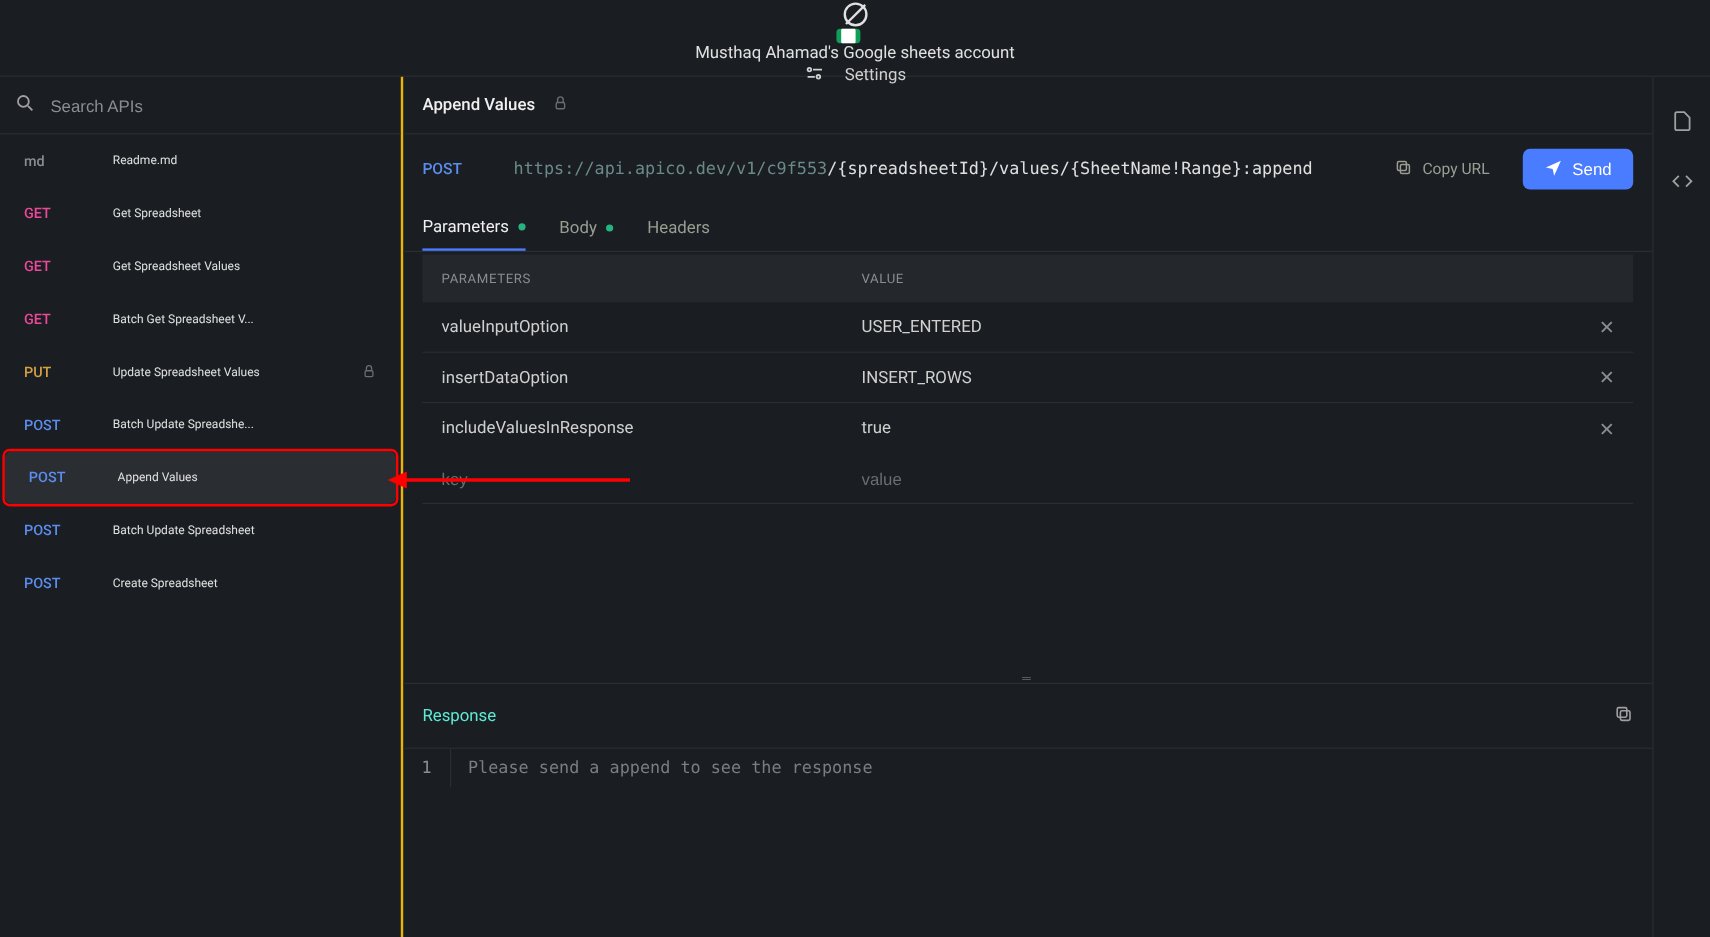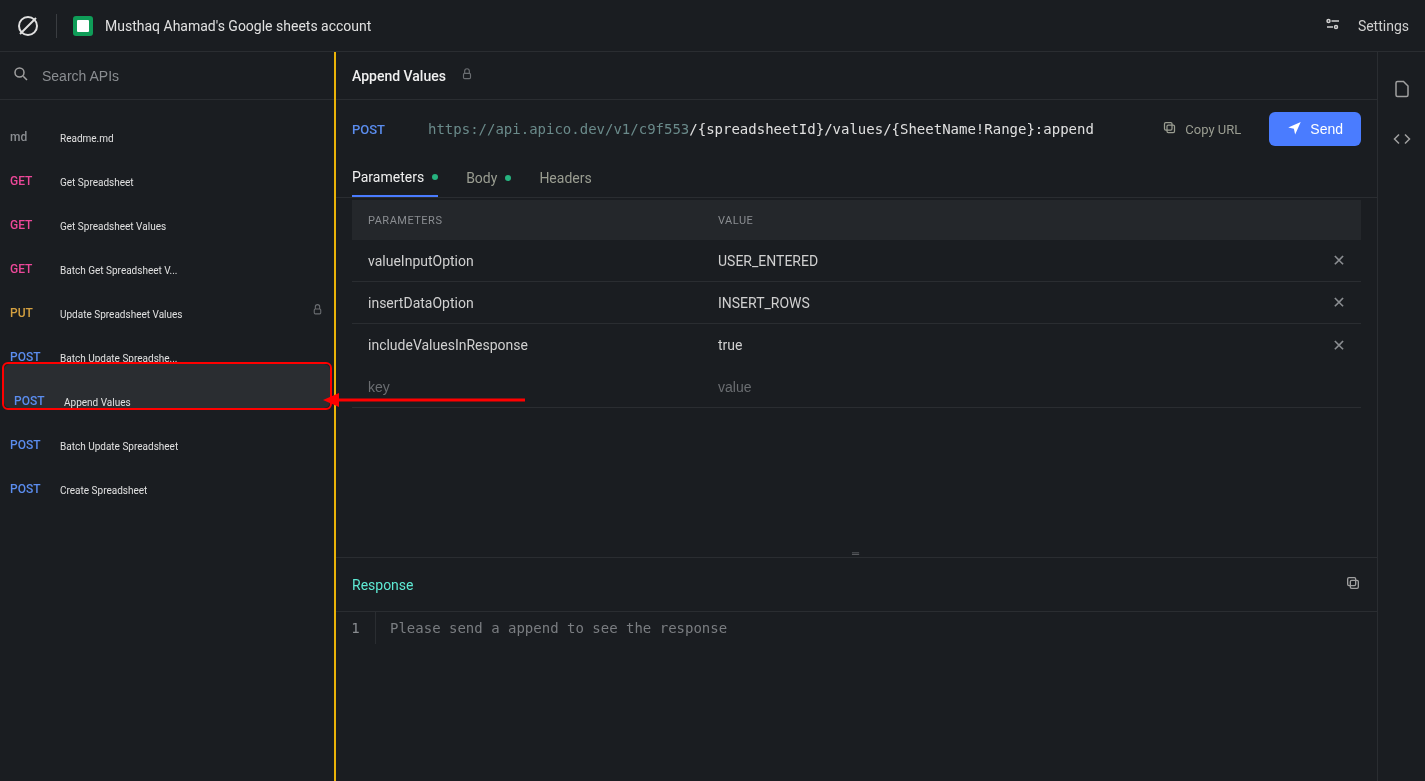--- a/index.html
+++ b/index.html
@@ -1,30 +1,30 @@
 <!DOCTYPE html>
 <html><head>
 <meta charset="utf-8">
 <style>
 * { box-sizing: border-box; margin: 0; padding: 0; }
 body { font-family: -apple-system, BlinkMacSystemFont, "Segoe UI", Roboto, sans-serif; background: #1a1d21; color: #e0e0e0; width: 1425px; height: 781px; overflow: hidden; }
-.header { height: 52px; display: flex; align-items: center; padding: 0 16px; border-bottom: 1px solid #2a2d31; }
+.header { height: 64px; display: flex; align-items: center; padding: 0 16px; border-bottom: 1px solid #2a2d31; flex-direction: column; }
 .logo { width: 24px; height: 24px; }
 .vdiv { width: 1px; height: 24px; background: #3a3d41; margin: 0 16px; }
 .sheets-icon { width: 20px; height: 20px; background: #0f9d58; border-radius: 3px; display: flex; align-items: center; justify-content: center; margin-right: 12px; }
 .sheets-icon-inner { width: 12px; height: 12px; background: white; border-radius: 1px; }
 .header-title { color: #e0e0e0; font-size: 14px; }
 .header-spacer { flex: 1; }
 .settings { display: flex; align-items: center; gap: 16px; color: #d0d0d0; font-size: 14px; cursor: pointer; }
 .body-row { display: flex; height: calc(100% - 48px); }
 .sidebar { width: 336px; border-right: 2px solid #eab308; overflow-y: auto; }
 .search-row { height: 48px; display: flex; align-items: center; padding: 0 12px; border-bottom: 1px solid #2a2d31; gap: 12px; }
 .search-input { flex: 1; background: transparent; border: none; outline: none; color: #e0e0e0; font-size: 14px; }
 .search-input::placeholder { color: #8a8d91; }
-.api-item { height: 44px; display: flex; align-items: flex-end; padding: 0 10px; cursor: pointer; position: relative; }
+.api-item { height: 44px; display: flex; align-items: center; padding: 0 20px; cursor: pointer; position: relative; gap: 24px; }
 .api-item.active { background: #2a2d31; border-radius: 6px; margin: 0 4px; }
 .api-method { width: 50px; font-size: 12px; font-weight: 500; }
 .api-method.md { color: #8a8d91; font-size: 12px; }
 .api-method.get { color: #ec4899; }
 .api-method.put { color: #d4a040; }
 .api-method.post { color: #5b8def; }
 .api-label { font-size: 10px; color: #e0e0e0; white-space: nowrap; overflow: hidden; text-overflow: ellipsis; flex: 1; }
 .lock-small { color: #6a6d71; margin-left: 6px; }
 .highlight-box { position: absolute; left: -2px; top: -2px; right: -2px; bottom: -2px; border: 2.5px solid #ff0000; border-radius: 6px; pointer-events: none; }
 .main { flex: 1; display: flex; flex-direction: column; position: relative; }

